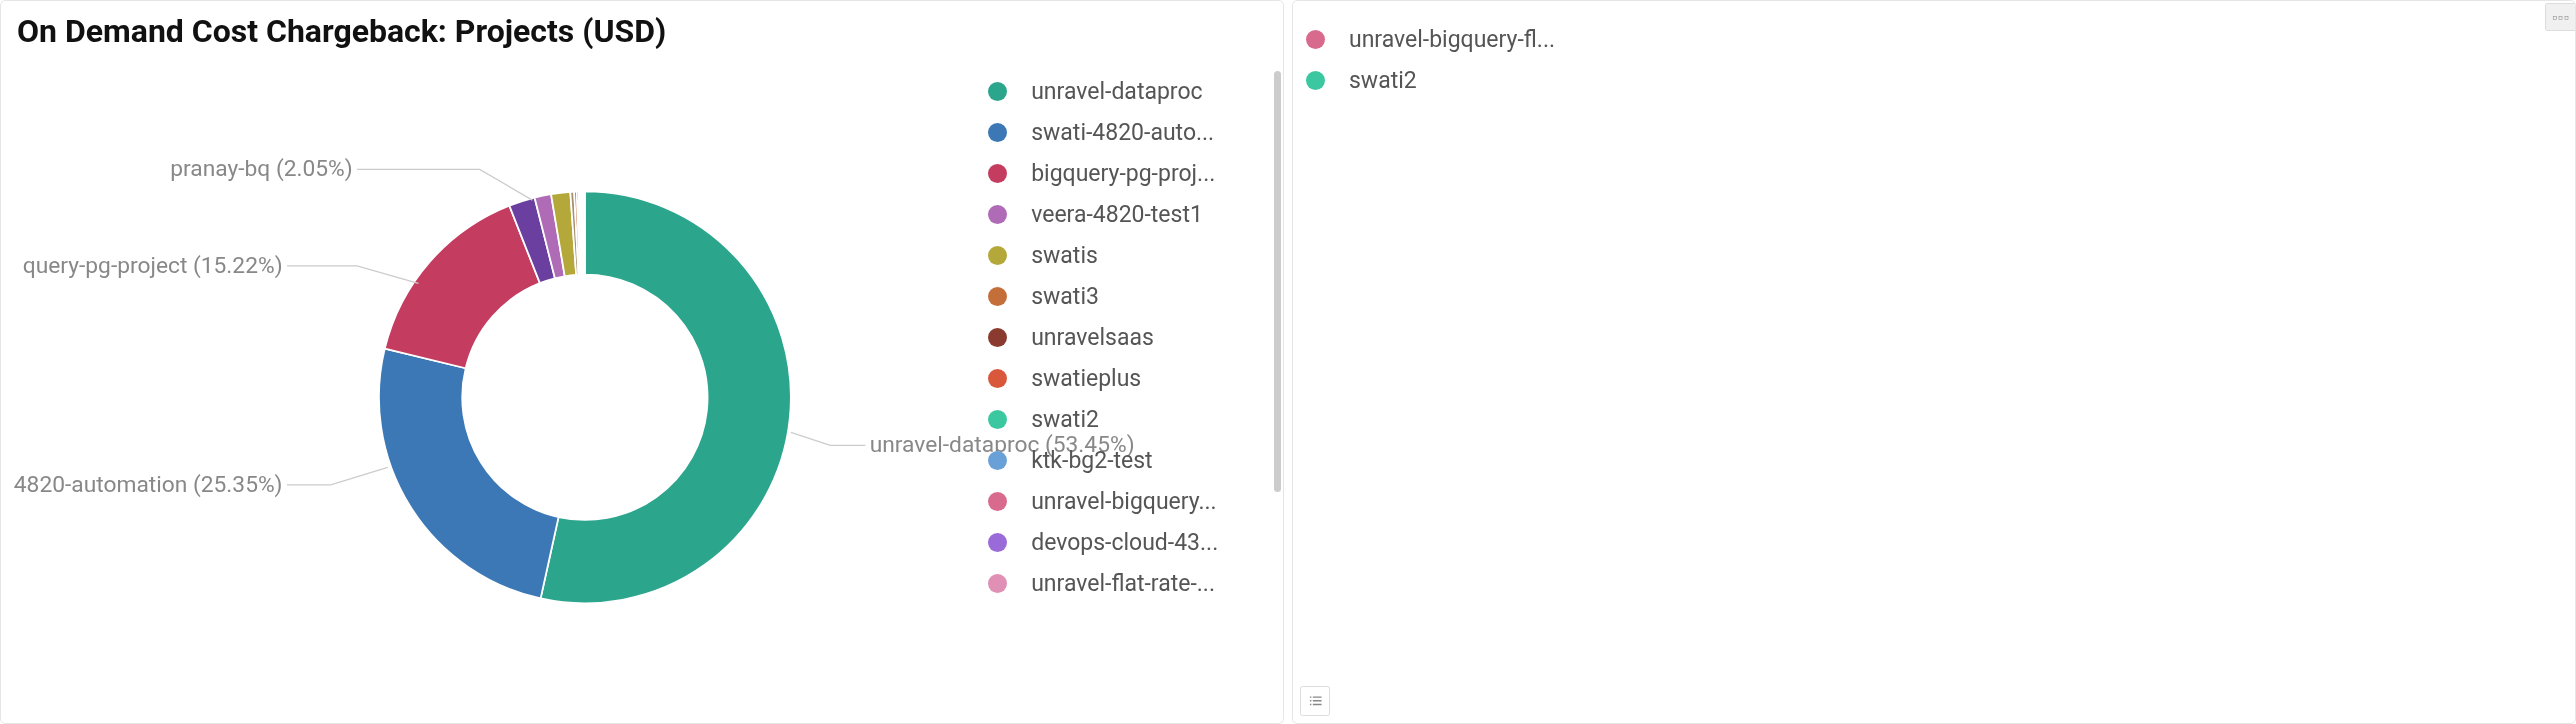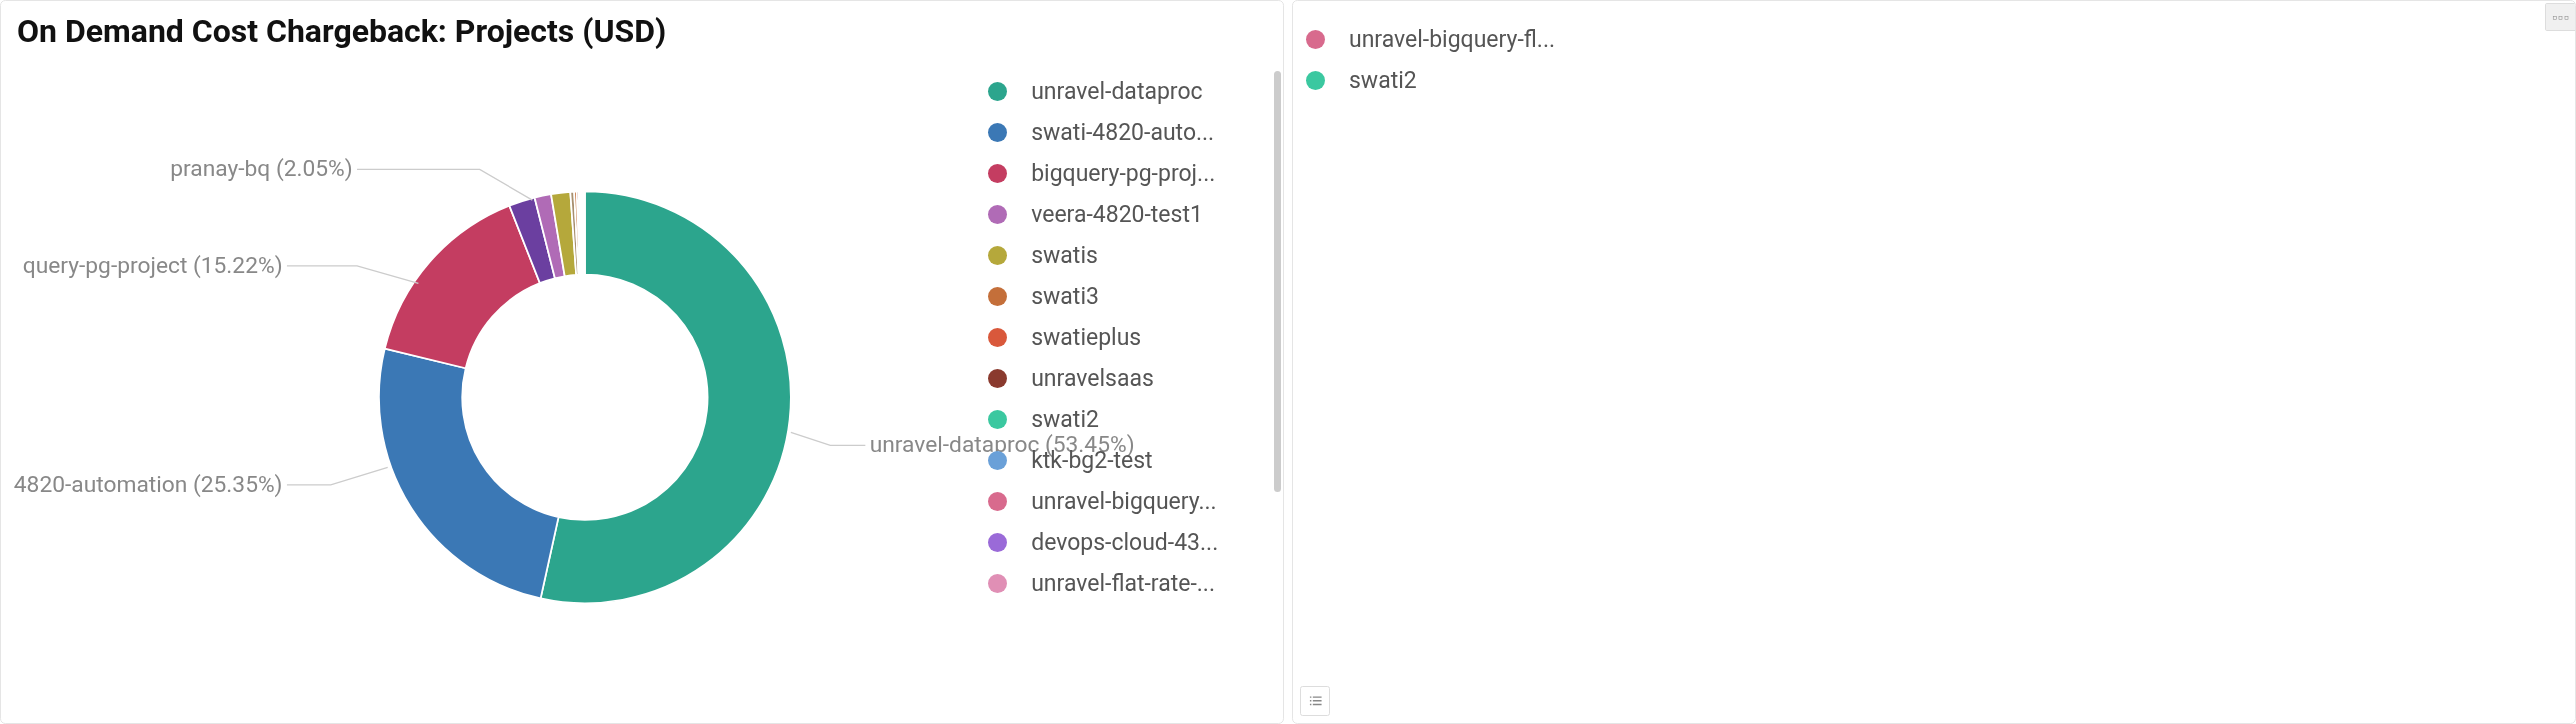--- a/index.html
+++ b/index.html
@@ -188,26 +188,26 @@
         </div>
         <div class="legend-item">
           <span class="legend-swatch" style="background: rgb(181, 168, 59);"></span>
           <span class="legend-label">swatis</span>
         </div>
         <div class="legend-item">
           <span class="legend-swatch" style="background: rgb(196, 111, 58);"></span>
           <span class="legend-label">swati3</span>
         </div>
         <div class="legend-item">
+          <span class="legend-swatch" style="background: rgb(138, 58, 46);"></span>
+          <span class="legend-label">unravelsaas</span>
+        </div>
+        <div class="legend-item">
           <span class="legend-swatch" style="background: rgb(217, 88, 59);"></span>
           <span class="legend-label">swatieplus</span>
-        </div>
-        <div class="legend-item">
-          <span class="legend-swatch" style="background: rgb(138, 58, 46);"></span>
-          <span class="legend-label">unravelsaas</span>
         </div>
         <div class="legend-item">
           <span class="legend-swatch" style="background: rgb(59, 200, 160);"></span>
           <span class="legend-label">swati2</span>
         </div>
         <div class="legend-item">
           <span class="legend-swatch" style="background: rgb(106, 160, 216);"></span>
           <span class="legend-label">ktk-bg2-test</span>
         </div>
         <div class="legend-item">

